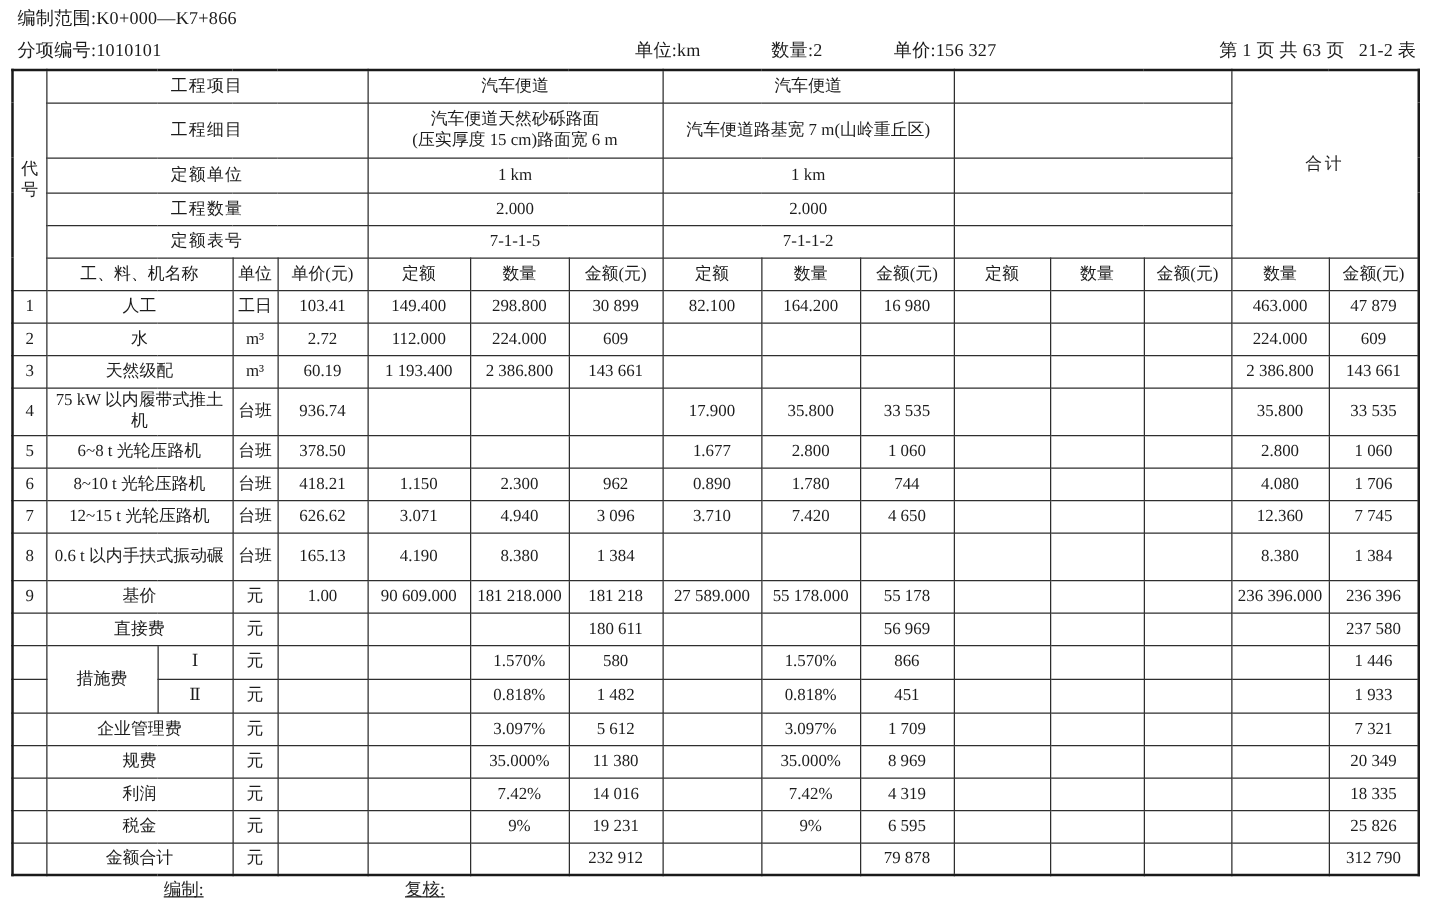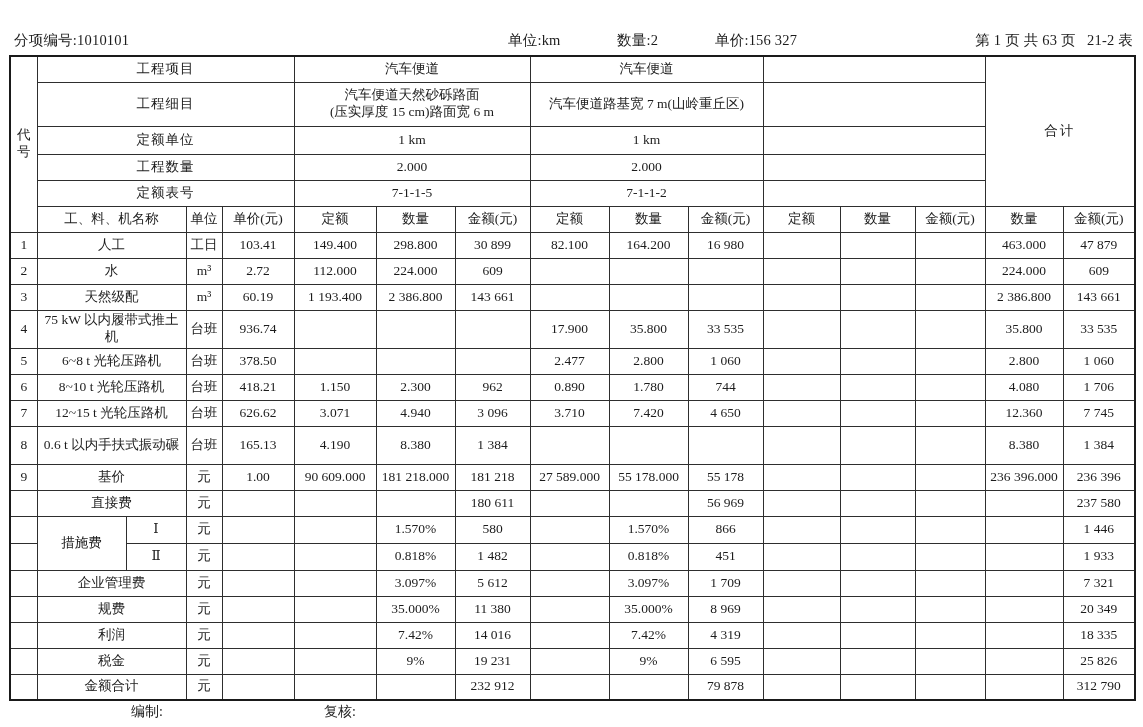--- a/index.html
+++ b/index.html
@@ -4,21 +4,21 @@
 <style>
   * { margin:0; padding:0; box-sizing:border-box; }
   html,body { background:#fff; }
   body {
     width:1143px; height:727px; overflow:hidden;
     font-family:"Liberation Serif","DejaVu Serif",serif;
     color:#1c1c1c;
   }
   .page { position:relative; width:1143px; height:727px; background:#fff; }
   .hdr-line { position:absolute; font-size:14.5px; white-space:pre; letter-spacing:0.2px; }
-  .ftr-line { position:absolute; font-size:14px; white-space:pre; }
+  .ftr-line { position:absolute; font-size:14px; white-space:pre;text-decoration:underline; }
 
   table.cost {
     position:absolute; left:9px; top:55px;
     border-collapse:collapse; table-layout:fixed;
     width:1127px; border:2px solid #1a1a1a;
   }
   table.cost td {
     border:1px solid #2e2e2e;
     font-size:13.5px; line-height:1.25;
     text-align:center; vertical-align:middle;
@@ -28,20 +28,21 @@
   td.pre { white-space:pre-line; }
   td.vlabel { font-size:14px; line-height:2.0; }
   td.total-head { font-size:14.5px; letter-spacing:2px; }
   td.info-label { letter-spacing:1px; }
 </style>
 </head>
 <body>
 
 <div class="page">
 
+  <span class="hdr-line" style="left:14px;top:5px">编制范围:K0+000—K7+866</span>
   <span class="hdr-line" style="left:14px;top:31px">分项编号:1010101</span>
   <span class="hdr-line" style="left:508px;top:31px">单位:km</span>
   <span class="hdr-line" style="left:617px;top:31px">数量:2</span>
   <span class="hdr-line" style="left:715px;top:31px">单价:156 327</span>
   <span class="hdr-line" style="right:10px;top:31px">第 1 页 共 63 页   21-2 表</span>
 
   <table class="cost">
     <colgroup>
       <col style="width:27px">
         <col style="width:89px">
@@ -183,21 +184,21 @@
           <td>33 535</td>
     </tr>
     <tr style="height:26px">
       <td>5</td>
       <td colspan="2" class="lt">6~8 t 光轮压路机</td>
       <td>台班</td>
           <td>378.50</td>
       <td></td>
           <td></td>
           <td></td>
-      <td>2.477</td>
+      <td>1.677</td>
           <td>2.800</td>
           <td>1 060</td>
       <td></td>
           <td></td>
           <td></td>
       <td>2.800</td>
           <td>1 060</td>
     </tr>
     <tr style="height:26px">
       <td>6</td>

